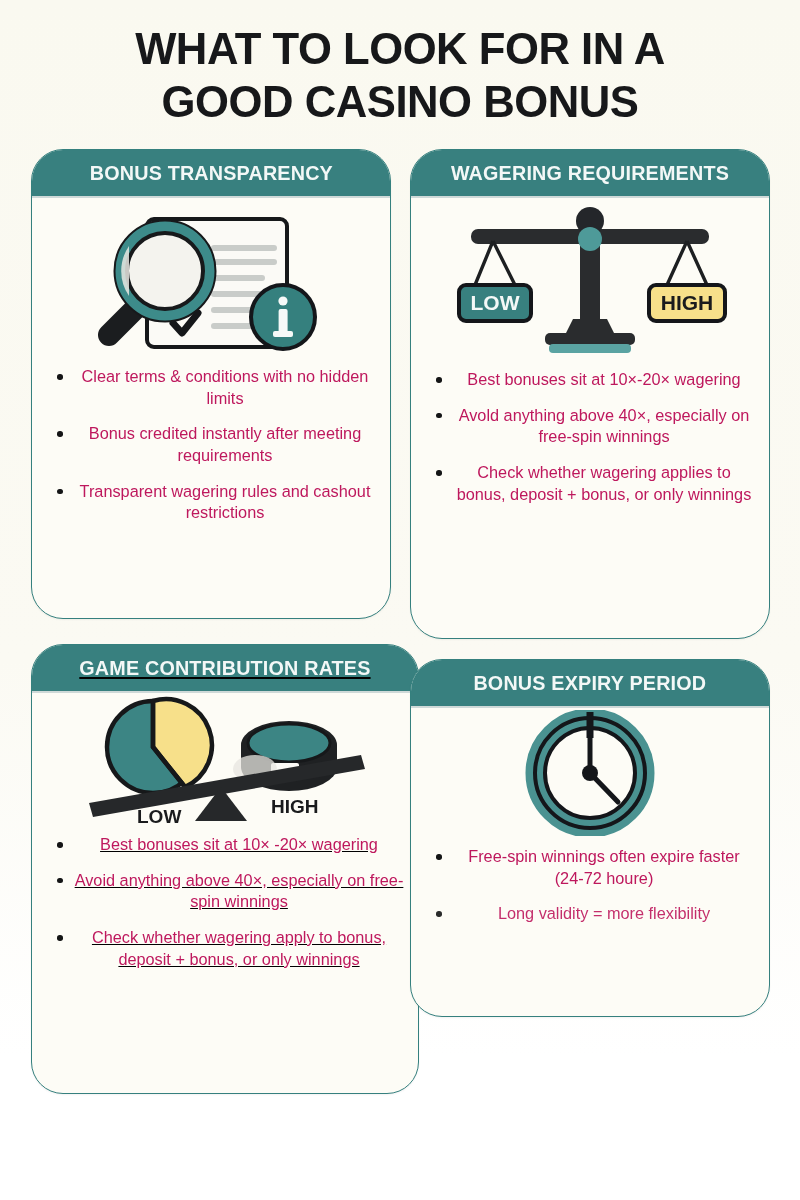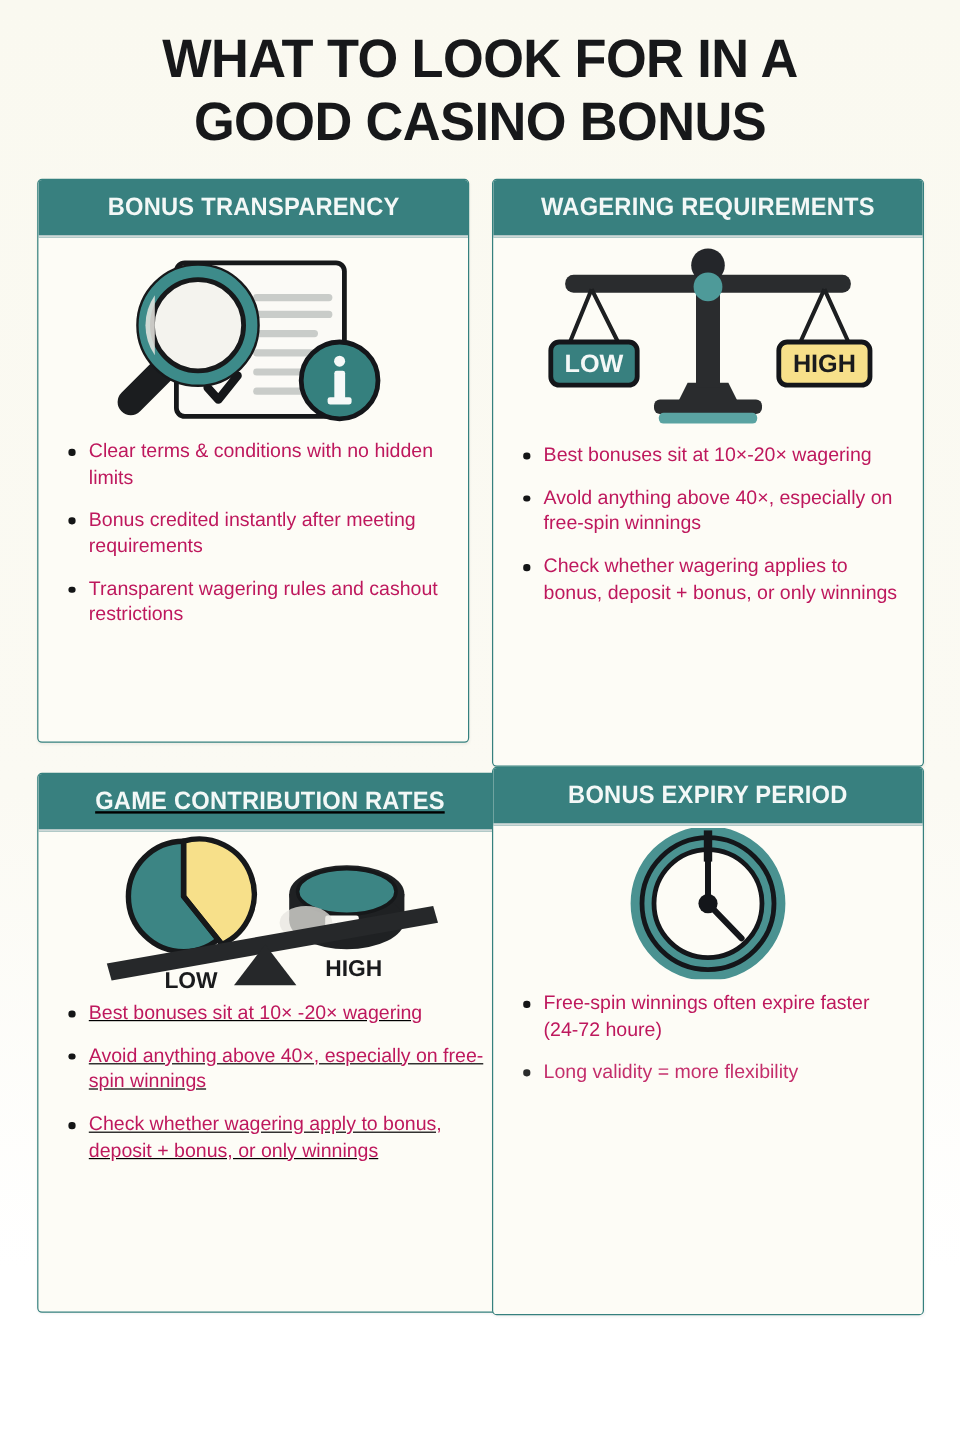--- a/index.html
+++ b/index.html
@@ -28,23 +28,24 @@
     font-stretch: condensed;
     transform: scaleX(0.97);
   }
   .title .l2 { display: block; }
 
   
   .card {
     position: absolute;
     background: #fdfcf6;
     border: 1.6px solid #35807e;
-    border-radius: 4px;
+    border-radius: 32px;
     overflow: hidden;
     box-shadow: 0 1px 2px rgba(0,0,0,.05);
+    text-align: center;
   }
   .card-head {
     background: #38807f;
     height: 48px;
     display: flex;
     align-items: center;
     justify-content: center;
     border-bottom: 2px solid #cfd9d8;
   }
   .card-head span {
@@ -76,21 +77,21 @@
     position: absolute;
     left: 5px; top: 8px;
     width: 5.5px; height: 5.5px;
     border-radius: 50%;
     background: #141516;
   }
 
   #card1 { left: 31px;  top: 149px; width: 360px; height: 470px; }
   #card2 { left: 410px; top: 149px; width: 360px; height: 490px; }
   #card3 { left: 31px;  top: 644px; width: 388px; height: 450px; text-decoration: underline; }
-  #card4 { left: 410px; top: 639px; width: 360px; height: 457px; }
+  #card4 { left: 410px; top: 659px; width: 360px; height: 358px; }
 
   #card1 .art { height: 160px; }
   #card2 .art { height: 165px; }
   #card3 .art { height: 135px; }
   #card4 .art { height: 130px; }
 
   #card1 .bullets { margin-top: 8px; }
   #card2 .bullets { margin-top: 6px; }
   #card3 .bullets { margin-top: 6px; }
   #card4 .bullets { margin-top: 8px; }

